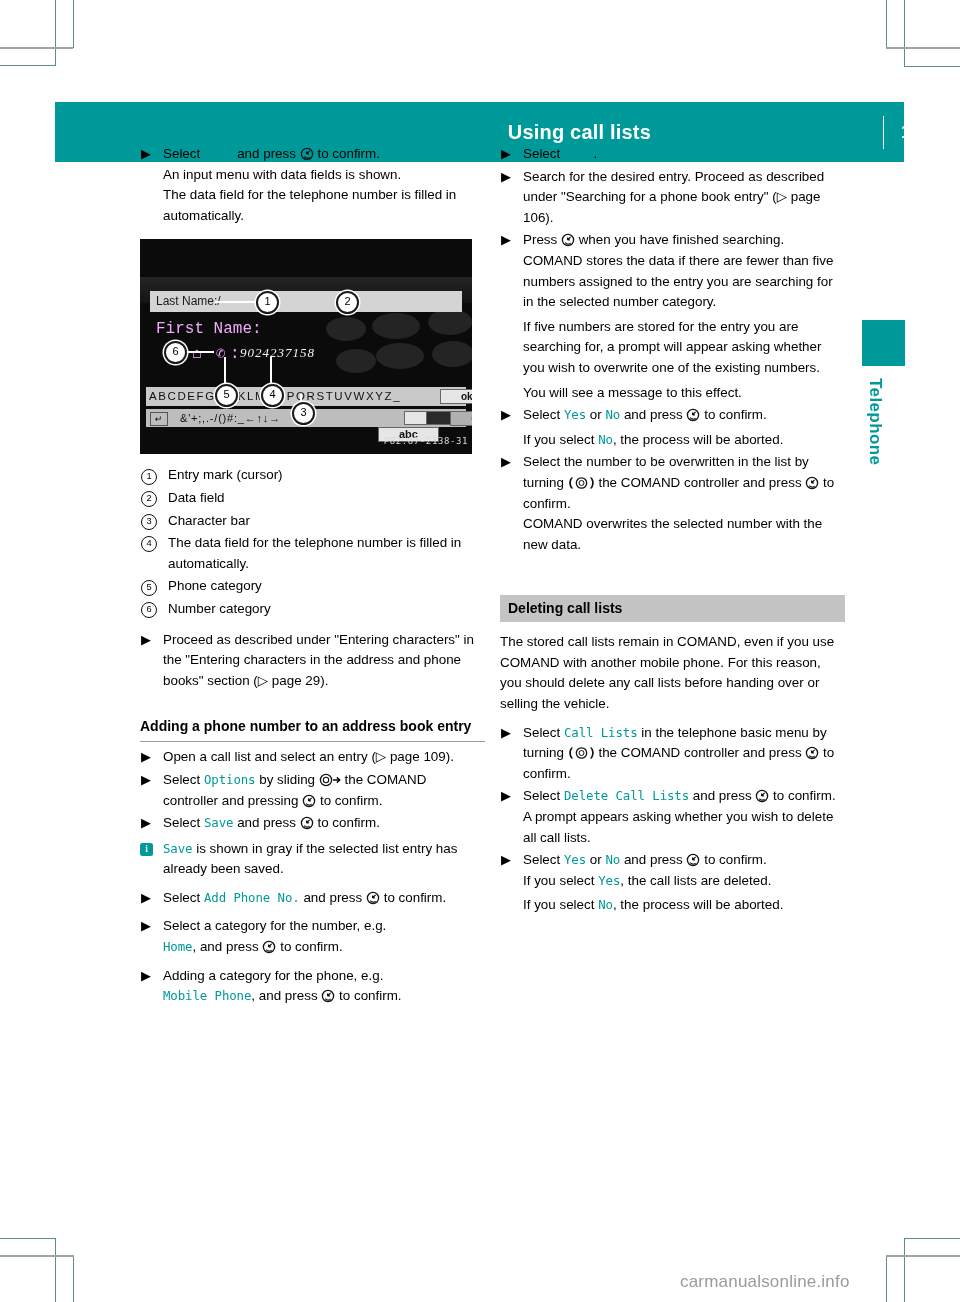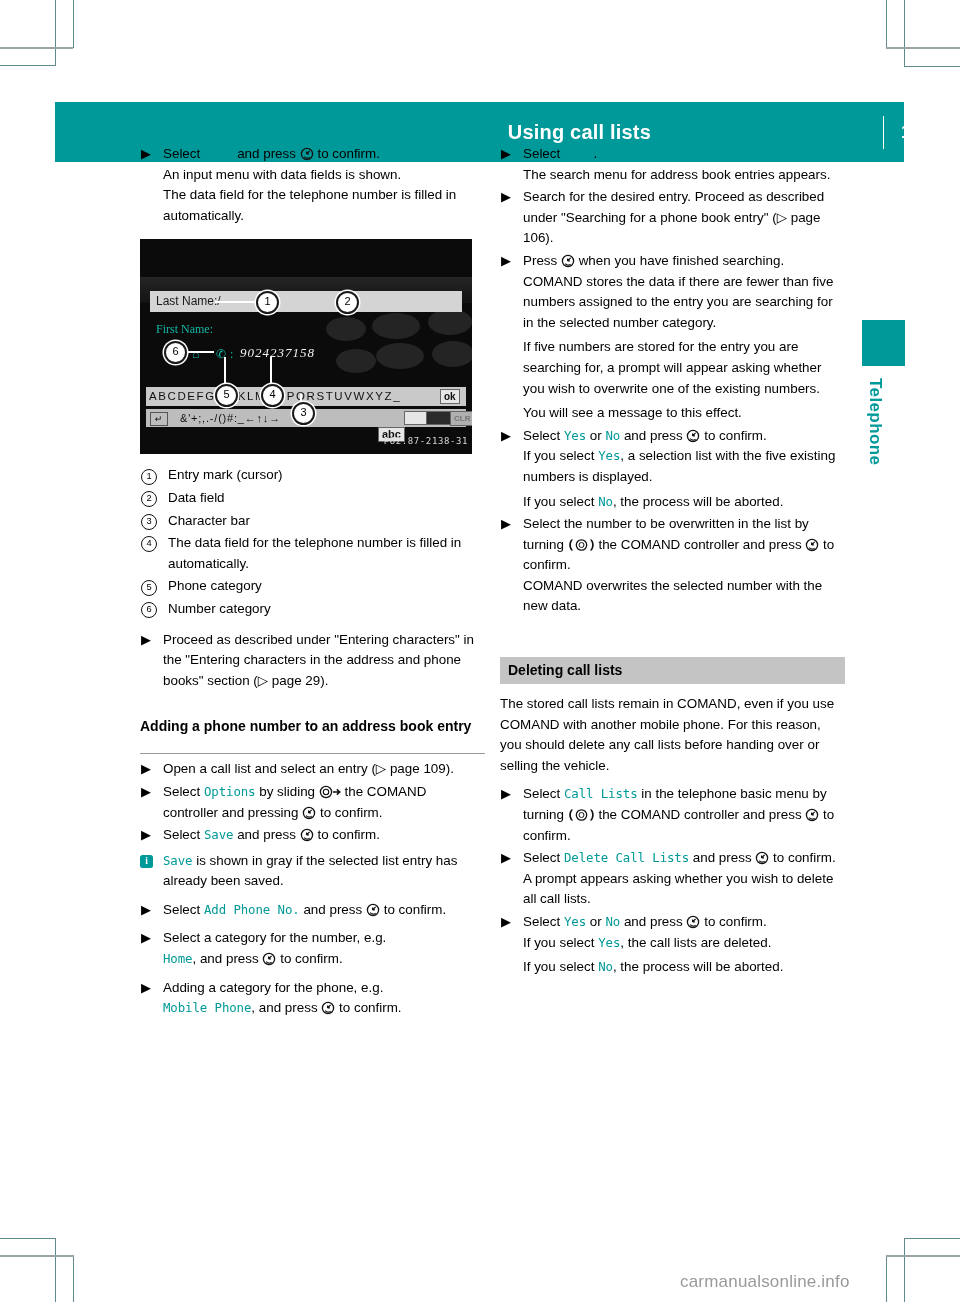--- a/index.html
+++ b/index.html
@@ -163,23 +163,23 @@
     background: #d4d4d4;
     color: #1a1a1a;
     font-family: "Liberation Sans", sans-serif;
     font-size: 12px;
     line-height: 21px;
     padding-left: 6px;
     box-sizing: border-box;
   }
   .fig-label-dark {
     position: absolute;
-    color: #14b8a6;
-    font-size: 12px;
-    font-family: Liberation Serif, serif;
+    color: #f0abfc;
+    font-size: 16px;
+    font-family: Liberation Mono, monospace;
   }
   .fig-number {
     position: absolute;
     color: #f2f2f2;
     font-size: 13px;
     font-style: italic;
     font-family: "Liberation Serif", serif;
     letter-spacing: 1px;
   }
   .fig-charbar {
@@ -214,21 +214,21 @@
     white-space: nowrap;
     overflow: hidden;
   }
   .fig-okbox {
     position: absolute;
     background: #e6e6e6;
     border: 1px solid #666;
     color: #111;
     font-size: 10px;
     line-height: 13px;
-    padding: 0 3px;
+    padding: 0 20px;
     font-weight: bold;
   }
   .fig-blob {
     position: absolute;
     border-radius: 50%;
     background: #242424;
   }
   
   .callout {
     position: absolute;
@@ -278,21 +278,21 @@
   }
 
   
   .h-plain {
     font-size: 14px;
     font-weight: bold;
     line-height: 19px;
   }
   .h-rule {
     border-bottom: 1.6px solid #9a9a9a;
-    padding-bottom: 17px;
+    padding-bottom: 5px;
     margin-bottom: 5px;
   }
   .h-gray {
     background: #c4c4c4;
     font-size: 14px;
     font-weight: bold;
     padding: 4px 0 5px 8px;
     line-height: 18px;
   }
 
@@ -588,21 +588,20 @@
   </div>
 
 </div>
 
 <div class="column" id="col-right">
 
   <div class="step">
     <span class="bullet">▶</span>
     <span>Select</span>
     <span class="ui">Save</span><span>.</span>
-    <div>The search menu for address book entries appears.</div>
   </div>
 
   <div class="step">
     <span class="bullet">▶</span>
     <span>Search for the desired entry. Proceed as described under "Searching for a phone book entry" (▷ page 106).</span>
   </div>
 
   <div class="step">
     <span class="bullet">▶</span>
     <span>Press</span>
@@ -627,24 +626,20 @@
     <span class="ui">No</span>
     <span>and press</span>
     <span class="ico ico-press">
       <svg width="14" height="14" viewBox="0 0 14 14">
           <circle cx="7" cy="7" r="5.6" fill="none" stroke="#111" stroke-width="1.3"></circle>
           <path d="M9.6 3.9 L6.6 6.9 M6.6 6.9 L6.6 4.6 M6.6 6.9 L8.9 6.9" fill="none" stroke="#111" stroke-width="1.25"></path>
           <path d="M4.2 9.6 a4 4 0 0 0 5.4 0.6" fill="none" stroke="#111" stroke-width="1.1"></path>
         </svg>
     </span>
     <span>to confirm.</span>
-    <div>
-      <span>If you select</span>
-      <span class="ui">Yes</span><span>, a selection list with the five existing numbers is displayed.</span>
-    </div>
     <div style="margin-top:4px;">
       <span>If you select</span>
       <span class="ui">No</span><span>, the process will be aborted.</span>
     </div>
   </div>
 
   <div class="step">
     <span class="bullet">▶</span>
     <span>Select the number to be overwritten in the list by turning</span>
     <span class="ico ico-turn">

